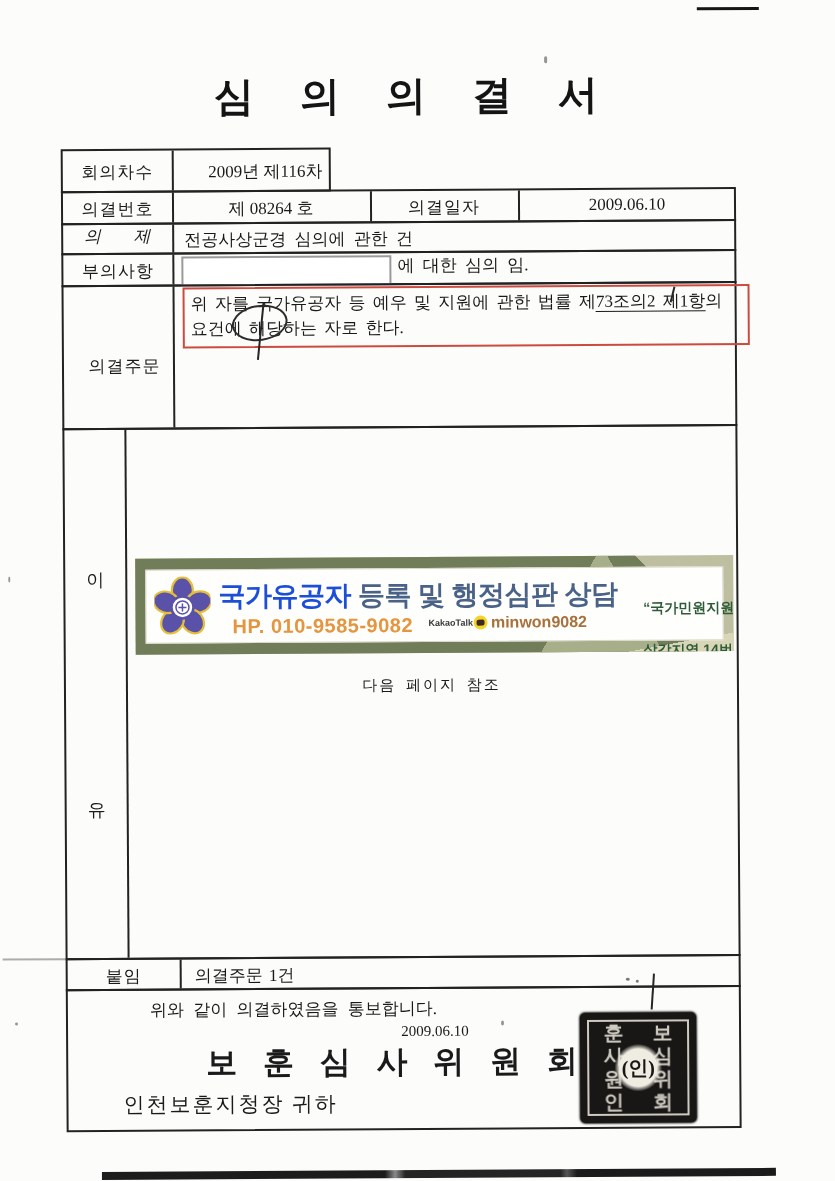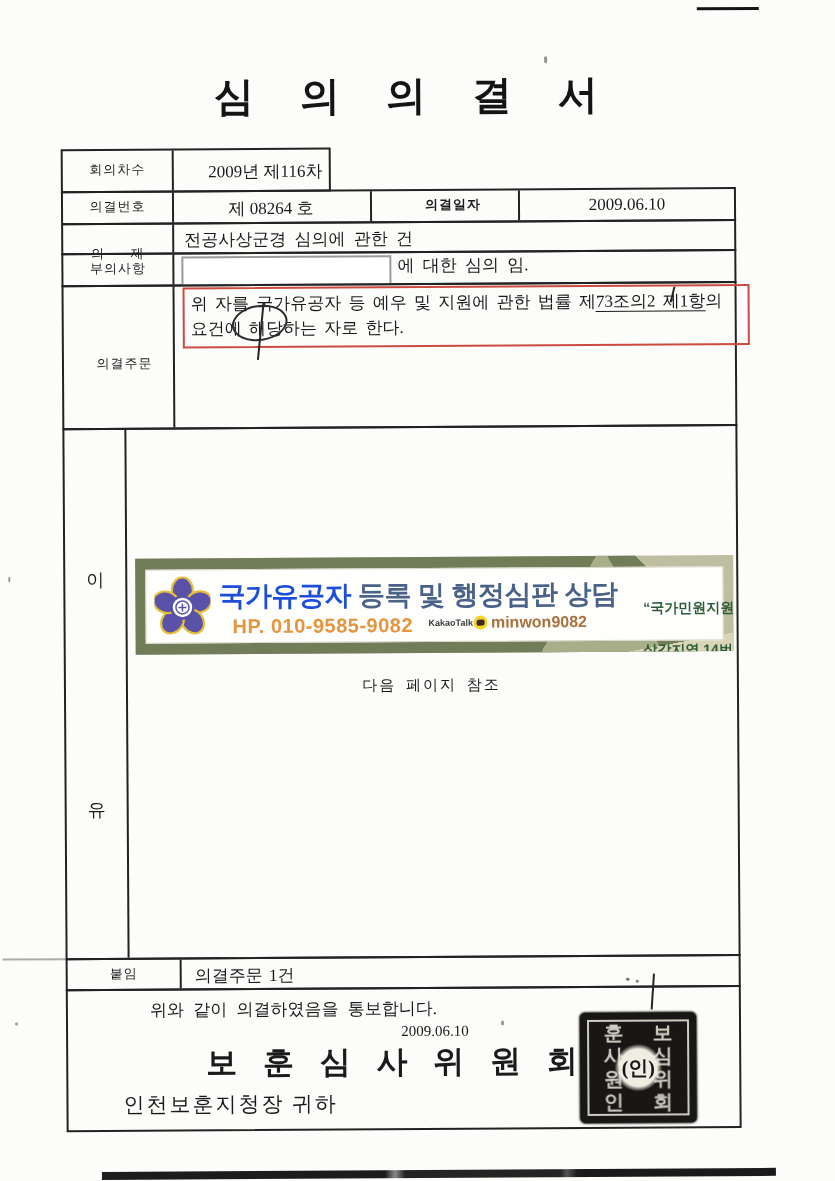--- a/index.html
+++ b/index.html
@@ -2,21 +2,21 @@
 <html><head>
 <meta charset="utf-8">
 <style>
   html,body{margin:0;padding:0;background:#e9e9e6;}
   .page{position:relative;width:835px;height:1181px;background:#fcfcfa;overflow:hidden;
         font-family:"Liberation Serif","DejaVu Serif",serif;color:#1a1a1a;margin:0 auto;}
   .tilt{position:absolute;inset:0;transform:rotate(-0.35deg);transform-origin:50% 45%;}
   .abs{position:absolute;box-sizing:border-box;}
   .box{position:absolute;border:2px solid #222;box-sizing:border-box;background:transparent;}
   .vline{position:absolute;top:0;bottom:0;width:2px;background:#222;}
-  .lbl{position:absolute;font-size:13px;letter-spacing:1px;white-space:pre;text-align:center;}
+  .lbl{position:absolute;font-size:17px;letter-spacing:1px;white-space:pre;text-align:center;}
   .val{position:absolute;font-size:17px;white-space:pre;}
   .doc-title{position:absolute;left:0;right:0;top:68px;text-align:center;font-size:40px;
              font-weight:600;letter-spacing:18px;color:#141414;white-space:pre;}
   .order-box{position:absolute;border:2px solid #cc4b40;font-size:17px;line-height:25px;
              padding:2px 6px;word-spacing:3px;}
   .uline{border-bottom:1.5px solid #1a1a1a;}
   .input-box{position:absolute;border:2px solid #9a9a9a;background:#fff;}
   .pen{position:absolute;background:#262626;}
   .pen-ellipse{position:absolute;border:2px solid #2c2c2c;border-radius:50%;background:transparent;}
   .speck{position:absolute;background:#6a6a6a;border-radius:50%;opacity:.7;}
@@ -73,27 +73,27 @@
       <span class="lbl" style="left:0;width:109px;top:10px;">회의차수</span>
       <span class="val" style="left:111px;width:183px;top:10px;text-align:center;">2009년 제116차</span>
     </div>
 
     <div class="box" style="left:63px;top:189px;width:675px;height:34px;">
       <div class="vline" style="left:109px;"></div>
       <div class="vline" style="left:307px;"></div>
       <div class="vline" style="left:455px;"></div>
       <span class="lbl" style="left:0;width:109px;top:5px;">의결번호</span>
       <span class="val" style="left:111px;width:194px;top:5px;text-align:center;">제 08264 호</span>
-      <span class="lbl" style="left:318px;width:144px;top:5px;font-weight:bold;">의결일자</span>
+      <span class="lbl" style="left:309px;width:144px;top:5px;">의결일자</span>
       <span class="val" style="left:457px;width:214px;top:5px;text-align:center;">2009.06.10</span>
     </div>
 
     <div class="box" style="left:63px;top:221px;width:675px;height:32px;">
       <div class="vline" style="left:109px;"></div>
-      <span class="lbl" style="left:0;width:109px;top:20px;">의      제</span>
+      <span class="lbl" style="left:0;width:109px;top:0;font-style:italic;">의      제</span>
       <span class="val" style="left:121px;top:4px;word-spacing:4px;">전공사상군경 심의에 관한 건</span>
     </div>
 
     <div class="box" style="left:63px;top:251px;width:675px;height:34px;">
       <div class="vline" style="left:109px;"></div>
       <span class="lbl" style="left:0;width:109px;top:5px;">부의사항</span>
       <div class="input-box" style="left:118px;top:2px;width:206px;height:26px;"></div>
       <span class="val" style="left:334px;top:1px;word-spacing:4px;">에 대한 심의 임.</span>
     </div>
 

